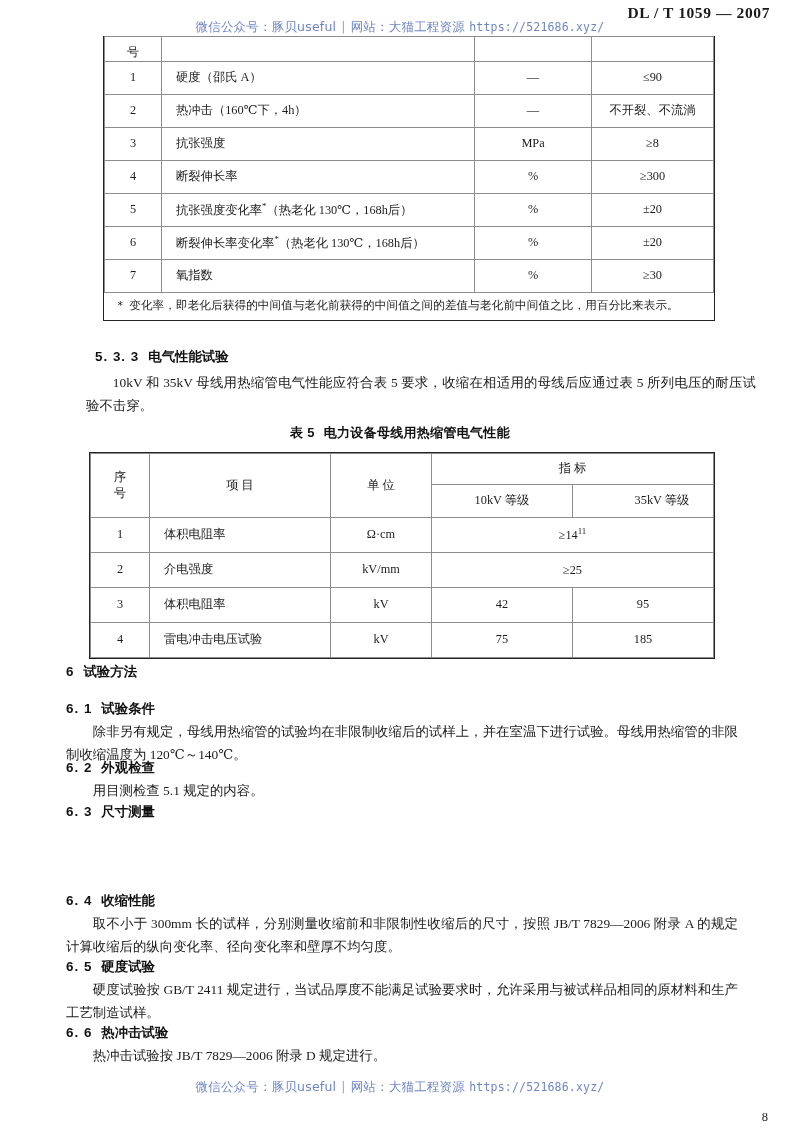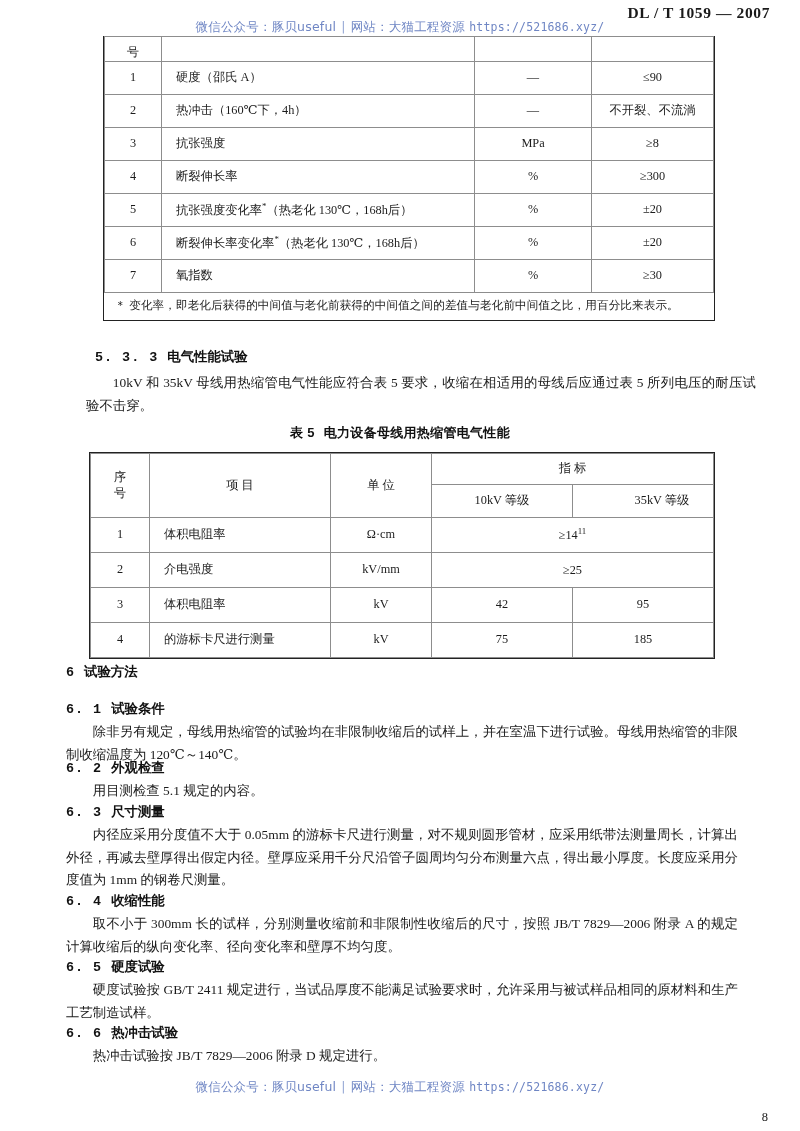--- a/index.html
+++ b/index.html
@@ -134,21 +134,21 @@
   
   .sec-h {
     position: absolute;
     font-family: "DejaVu Sans", "Liberation Sans", sans-serif;
     font-weight: bold;
     font-size: 13.4px;
     color: #111;
     white-space: nowrap;
   }
   .sec-h .num {
-    font-family: Liberation Mono, monospace;
+    font-family: Liberation Sans, sans-serif;
     letter-spacing: 1px;
     margin-right: 9px;
   }
   .body-p {
     position: absolute;
     font-family: "Liberation Serif", "DejaVu Serif", serif;
     font-size: 13.4px;
     line-height: 22.5px;
     text-align: justify;
     text-justify: inter-ideograph;
@@ -293,21 +293,21 @@
         </tr>
         <tr>
           <td class="ctr h-no">3</td>
           <td class="lft h-item">体积电阻率</td>
           <td class="ctr h-unit">kV</td>
           <td class="ctr">42</td>
           <td class="ctr">95</td>
         </tr>
         <tr>
           <td class="ctr h-no">4</td>
-          <td class="lft h-item">的游标卡尺进行测量</td>
+          <td class="lft h-item">雷电冲击电压试验</td>
           <td class="ctr h-unit">kV</td>
           <td class="ctr">75</td>
           <td class="ctr">185</td>
         </tr>
       </tbody>
     </table>
   </div>
 
   <div class="sec-h" style="left:66px; top:663px;">
     <span class="num">6</span><span>试验方法</span>
@@ -319,21 +319,20 @@
   <div class="body-p indent" style="left:66px; top:721px; width:672px;">除非另有规定，母线用热缩管的试验均在非限制收缩后的试样上，并在室温下进行试验。母线用热缩管的非限制收缩温度为 120℃～140℃。</div>
 
   <div class="sec-h" style="left:66px; top:759px;">
     <span class="num">6. 2</span><span>外观检查</span>
   </div>
   <div class="body-p indent" style="left:66px; top:780px; width:672px;">用目测检查 5.1 规定的内容。</div>
 
   <div class="sec-h" style="left:66px; top:803px;">
     <span class="num">6. 3</span><span>尺寸测量</span>
   </div>
-  <div class="body-p indent" style="left:66px; top:824px; width:672px;">内径应采用分度值不大于 0.05mm 的游标卡尺进行测量，对不规则圆形管材，应采用纸带法测量周长，计算出外径，再减去壁厚得出假定内径。壁厚应采用千分尺沿管子圆周均匀分布测量六点，得出最小厚度。长度应采用分度值为 1mm 的钢卷尺测量。</div>
 
   <div class="sec-h" style="left:66px; top:892px;">
     <span class="num">6. 4</span><span>收缩性能</span>
   </div>
   <div class="body-p indent" style="left:66px; top:913px; width:672px;">取不小于 300mm 长的试样，分别测量收缩前和非限制性收缩后的尺寸，按照 JB/T 7829—2006 附录 A 的规定计算收缩后的纵向变化率、径向变化率和壁厚不均匀度。</div>
 
   <div class="sec-h" style="left:66px; top:958px;">
     <span class="num">6. 5</span><span>硬度试验</span>
   </div>
   <div class="body-p indent" style="left:66px; top:979px; width:672px;">硬度试验按 GB/T 2411 规定进行，当试品厚度不能满足试验要求时，允许采用与被试样品相同的原材料和生产工艺制造试样。</div>

